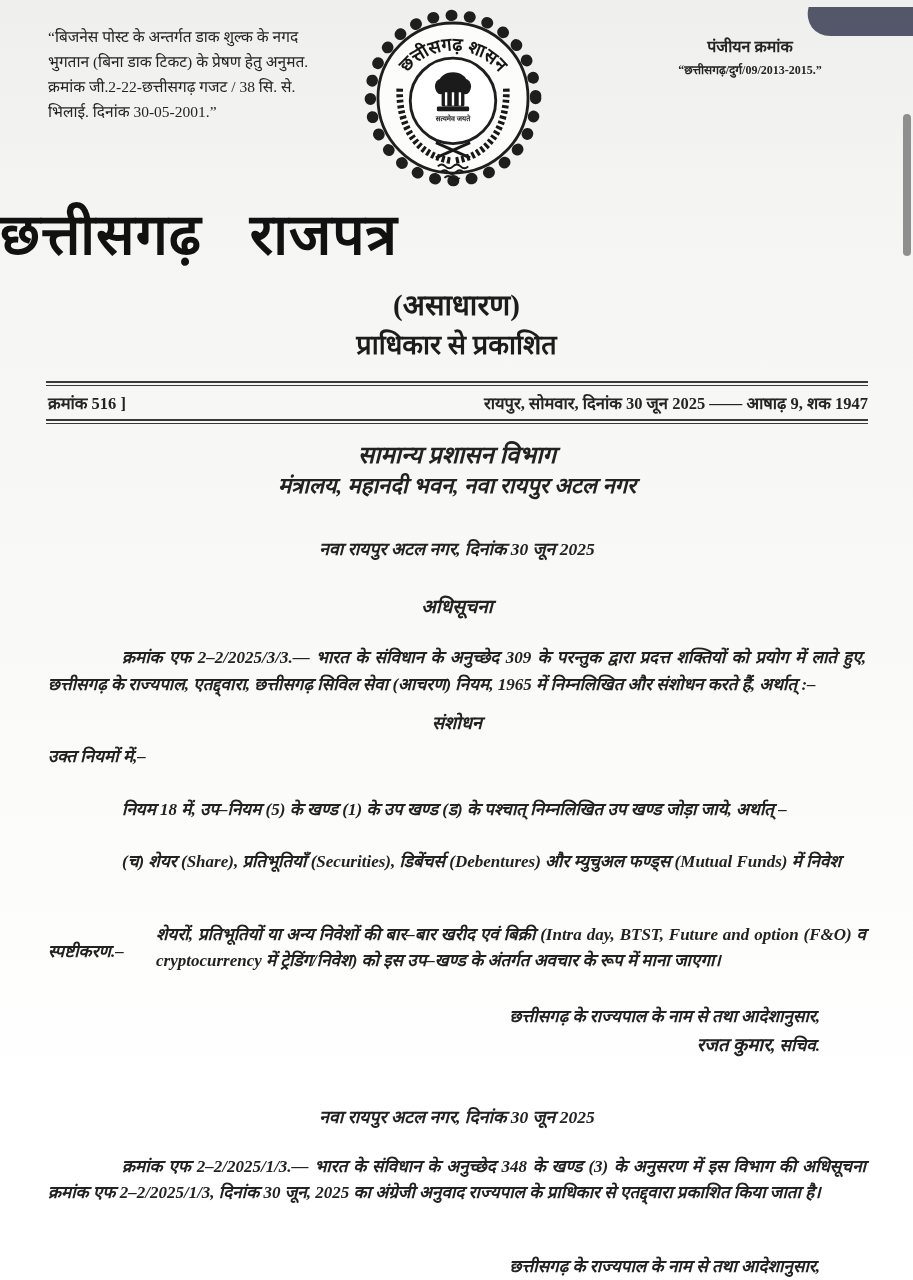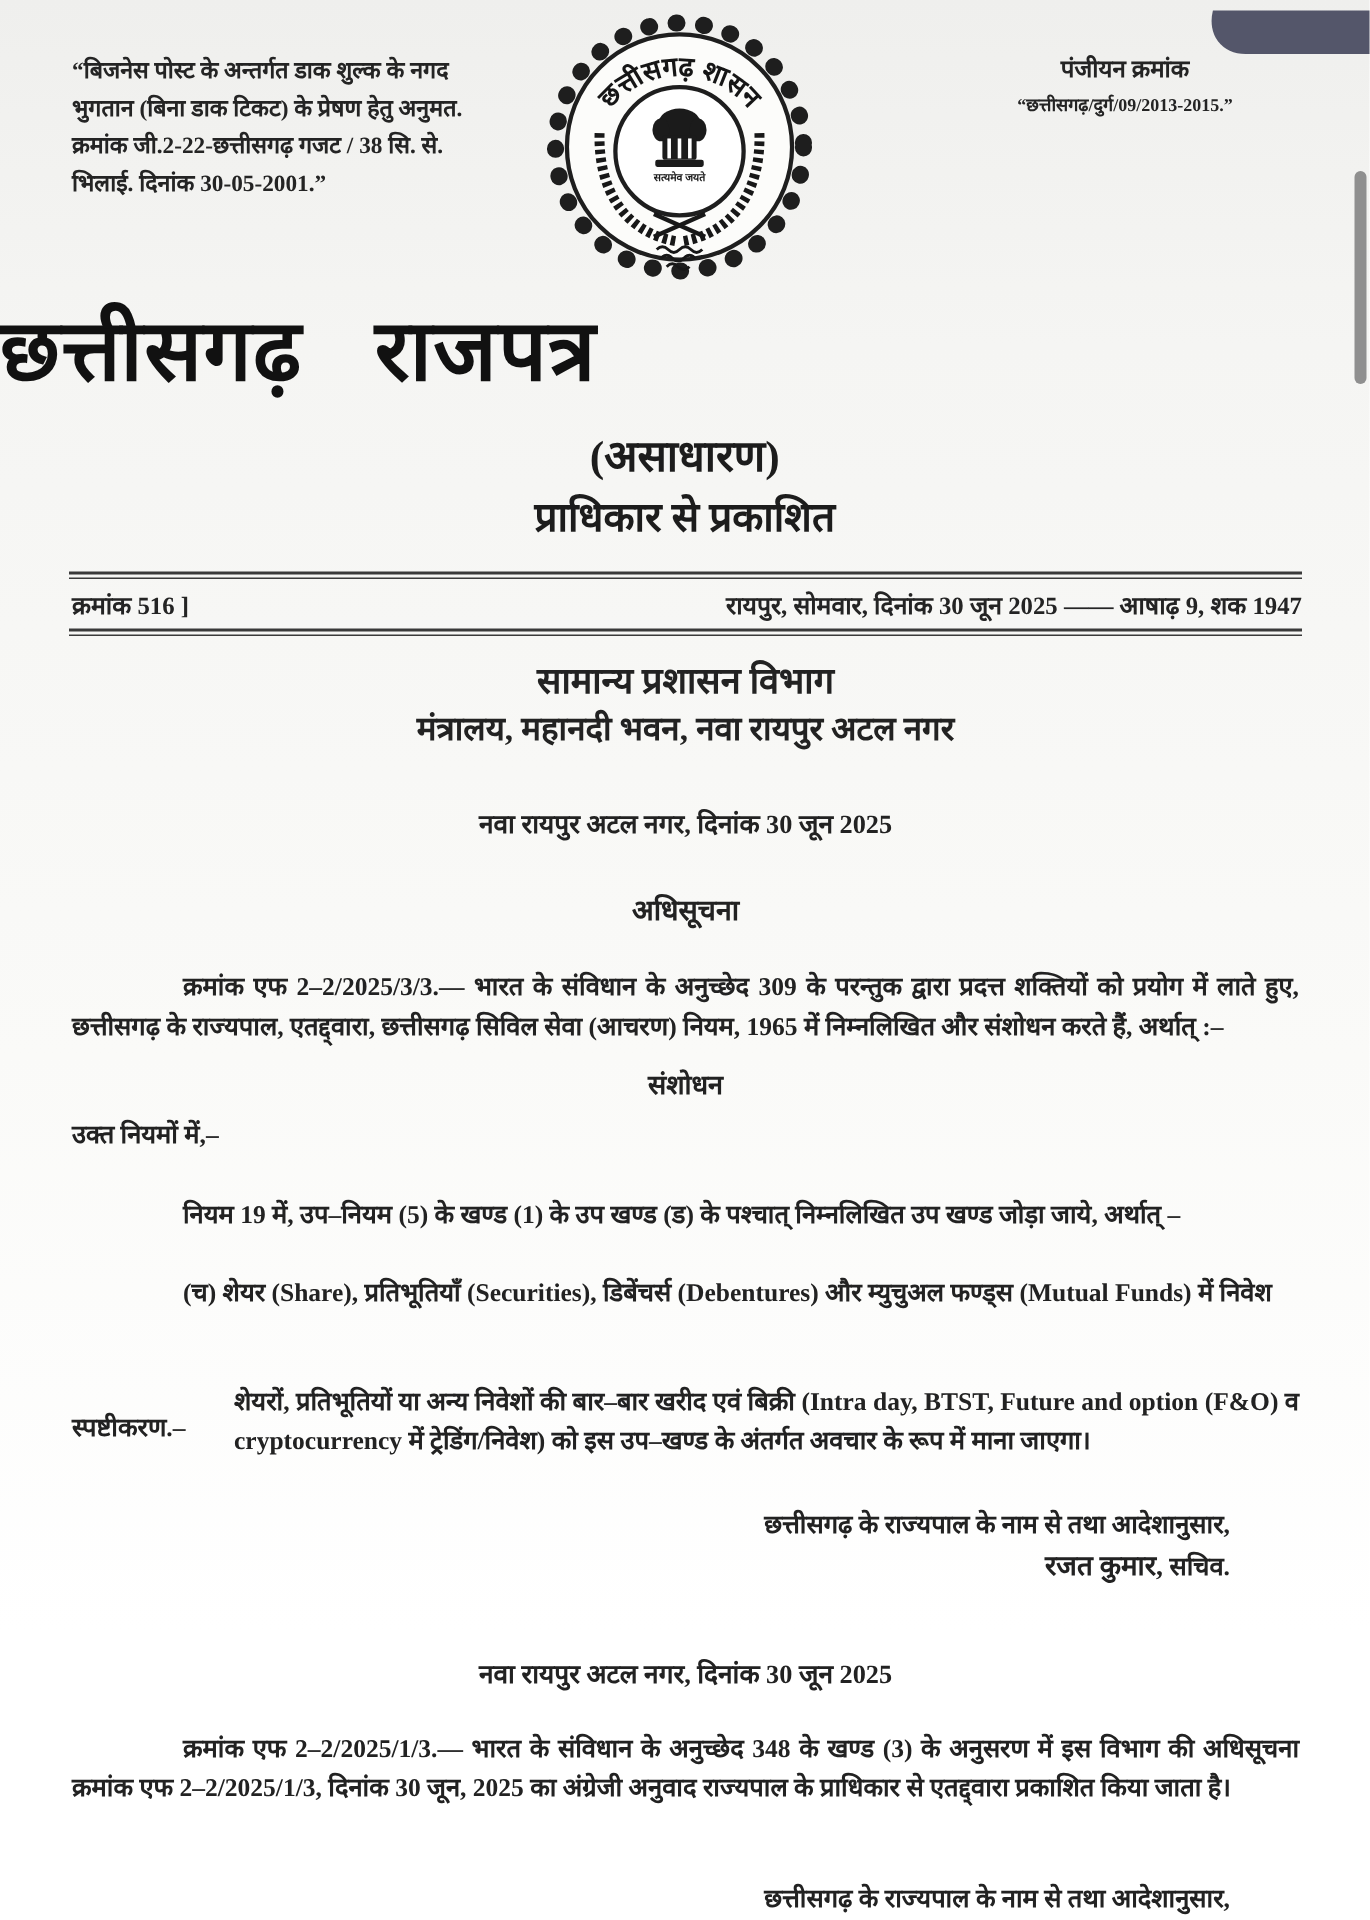--- a/index.html
+++ b/index.html
@@ -13,22 +13,22 @@
   .corner-shade {
     position:absolute; top:7px; right:-10px; width:118px; height:29px;
     background:#54566a; border-bottom-left-radius:30px;
     transform:skewX(-14deg);
   }
   .scroll-thumb {
     position:absolute; top:114px; right:2px; width:8px; height:142px;
     background:#8f8f8f; border-radius:5px;
   }
   .postal-note {
-    position:absolute; top:35px; left:48px; width:280px;
-    font-size:15.5px; font-weight:700; line-height:25px; color:#242424;
+    position:absolute; top:24px; left:48px; width:280px;
+    font-size:15.5px; font-weight:400; line-height:25px; color:#242424;
   }
   .reg-block {
     position:absolute; top:36px; left:600px; width:300px;
     text-align:center; font-weight:700; color:#242424;
   }
   .reg-label { font-size:16px; line-height:22px; }
   .reg-number { font-size:12px; line-height:24px; }
   .emblem {
     position:absolute; top:2px; left:358px; width:190px; height:192px;
   }
@@ -41,21 +41,21 @@
   .gazette-sub { font-size:29px; font-weight:700; margin-top:18px; line-height:34px; }
   .gazette-pub { font-size:27px; font-weight:700; margin-top:6px; line-height:34px; }
   .issue-bar { position:absolute; top:381px; left:46px; width:822px; }
   .dbl-rule { border-top:2px solid #3a3a3a; border-bottom:1.5px solid #3a3a3a; height:5px; }
   .issue-row {
     display:flex; align-items:center; height:33px; position:relative;
     font-weight:700; font-size:16.5px; color:#242424;
   }
   .issue-number { position:absolute; left:2px; }
   .issue-dateline { width:100%; text-align:right; }
-  .doc-body { position:absolute; top:440px; left:48px; width:818px; color:#222; }
+  .doc-body { position:absolute; top:440px; left:48px; width:818px; color:#222;font-style:italic; }
   .dept-name { text-align:center; font-size:24px; font-weight:700; line-height:30px; }
   .dept-addr { text-align:center; font-size:22px; font-weight:700; line-height:32px; }
   .place-date { text-align:center; font-size:17.5px; font-weight:700; margin-top:34px; }
   .notif-head { text-align:center; font-size:19px; font-weight:700; margin-top:33px; }
   .para {
     font-size:17px; font-weight:600; line-height:26.5px;
     text-align:justify; text-indent:74px; margin-top:26px;
   }
   .center-head { text-align:center; font-size:18px; font-weight:700; margin-top:12px; }
   .no-indent { text-indent:0; margin-top:10px; }
@@ -149,21 +149,21 @@
   <div class="place-date">नवा रायपुर अटल नगर, दिनांक 30 जून 2025</div>
 
   <div class="notif-head">अधिसूचना</div>
 
   <p class="para">क्रमांक एफ 2–2/2025/3/3.— भारत के संविधान के अनुच्छेद 309 के परन्तुक द्वारा प्रदत्त शक्तियों को प्रयोग में लाते हुए, छत्तीसगढ़ के राज्यपाल, एतद्द्वारा, छत्तीसगढ़ सिविल सेवा (आचरण) नियम, 1965 में निम्नलिखित और संशोधन करते हैं, अर्थात् :–</p>
 
   <div class="center-head">संशोधन</div>
 
   <p class="para no-indent">उक्त नियमों में,–</p>
 
-  <p class="para">नियम 19 में, उप–नियम (5) के खण्ड (1) के उप खण्ड (ड) के पश्चात् निम्नलिखित उप खण्ड जोड़ा जाये, अर्थात् –</p>
+  <p class="para">नियम 18 में, उप–नियम (5) के खण्ड (1) के उप खण्ड (ड) के पश्चात् निम्नलिखित उप खण्ड जोड़ा जाये, अर्थात् –</p>
 
   <p class="para">(च) शेयर (Share), प्रतिभूतियाँ (Securities), डिबेंचर्स (Debentures) और म्युचुअल फण्ड्स (Mutual Funds) में निवेश</p>
 
   <p class="para hang">
     <span class="hang-label">स्पष्टीकरण.–</span>
     <span>शेयरों, प्रतिभूतियों या अन्य निवेशों की बार–बार खरीद एवं बिक्री (Intra day, BTST, Future and option (F&amp;O) व cryptocurrency में ट्रेडिंग/निवेश) को इस उप–खण्ड के अंतर्गत अवचार के रूप में माना जाएगा।</span>
   </p>
 
   <div class="sig-block">
     <div>छत्तीसगढ़ के राज्यपाल के नाम से तथा आदेशानुसार,</div>

